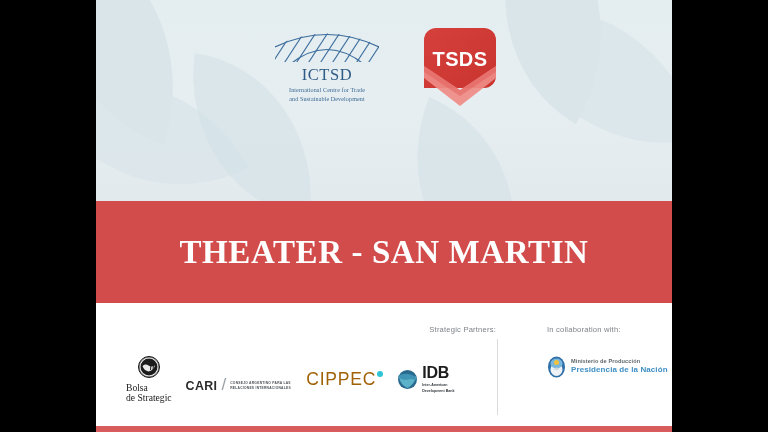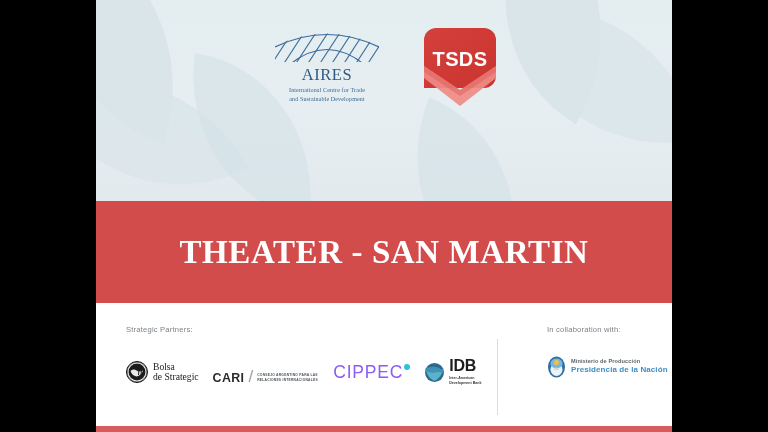--- a/index.html
+++ b/index.html
@@ -83,29 +83,29 @@
     font-size:33px; font-weight:bold; color:#fff; letter-spacing:.6px;
   }
 
   
   .footer{
     position:absolute; left:0; top:303px; width:576px; height:123px; background:#fff;
   }
   .foot-left{ position:absolute; left:30px; top:22px; width:370px; }
   .foot-right{ position:absolute; left:422px; top:22px; width:150px;margin-left:29px; }
   .foot-label{
-    font-size:7.6px; color:#7c8389; letter-spacing:.2px;
+    font-size:7.6px; color:#7c8389; letter-spacing:.2px;text-align:right;
   }
   .foot-right .foot-label{ text-align:left; }
   .partner-row{
     display:flex; align-items:center; gap:14px; margin-top:22px;
   }
 
   
-  .bolsa{ display:flex; align-items:center; gap:5px; }
+  .bolsa{ display:flex; align-items:center; gap:5px;flex-direction:column; }
   .bolsa-emblem{ width:22px; height:22px; }
   .bolsa-txt{
     font-family:"Liberation Serif", serif; font-size:9.6px; color:#1b1b1b;
     line-height:1.08;
   }
 
   
   .cari{ display:flex; align-items:center; gap:4px;margin-top:12px; }
   .cari-word{
     font-size:12.4px; font-weight:bold; color:#2b2b2b; letter-spacing:.4px;
@@ -114,21 +114,21 @@
     font-size:17px; color:#9aa1a6; font-weight:300; transform:translateY(-1px);
   }
   .cari-sub{
     font-size:3.3px; color:#4d5256; line-height:1.55; letter-spacing:.25px;
     width:62px; font-weight:bold;
   }
 
   
   .cippec{ display:flex; align-items:flex-start; }
   .cippec-word{
-    font-size:17.5px; color:#8b5cf6; font-weight:300; letter-spacing:.8px;
+    font-size:17.5px; color:#a16207; font-weight:300; letter-spacing:.8px;
   }
   .cippec-dot{
     width:6px; height:6px; border-radius:50%;
     background:#2ec4d6; margin-top:2px; margin-left:1px;
   }
 
   
   .idb{ display:flex; align-items:center; gap:4px; }
   .idb-globe{ width:21px; height:21px; }
   .idb-stack{ line-height:1; }
@@ -193,21 +193,21 @@
               <line x1="64" y1="40" x2="94" y2="-6"></line>
               <line x1="76" y1="40" x2="106" y2="-6"></line>
               <line x1="88" y1="40" x2="118" y2="-6"></line>
               <line x1="100" y1="40" x2="130" y2="-6"></line>
             </g>
             <path d="M0 16 Q52 -9 104 16" fill="none" stroke="#3a6c9c" stroke-width="1.2"></path>
             <path d="M14 34 Q52 3 90 34" fill="none" stroke="#3a6c9c" stroke-width="1.2"></path>
             <rect x="0" y="31" width="104" height="3" fill="#e4edf0"></rect>
           </svg>
         </div>
-        <div class="ictsd-name">AIRES</div>
+        <div class="ictsd-name">ICTSD</div>
         <div class="ictsd-sub">
           <div>International Centre for Trade</div>
           <div>and Sustainable Development</div>
         </div>
       </div>
 
       <div class="tsds">
         <svg width="72" height="78" viewBox="0 0 72 78">
           <defs>
             <linearGradient id="tg" x1="0" y1="0" x2="1" y2="1">

